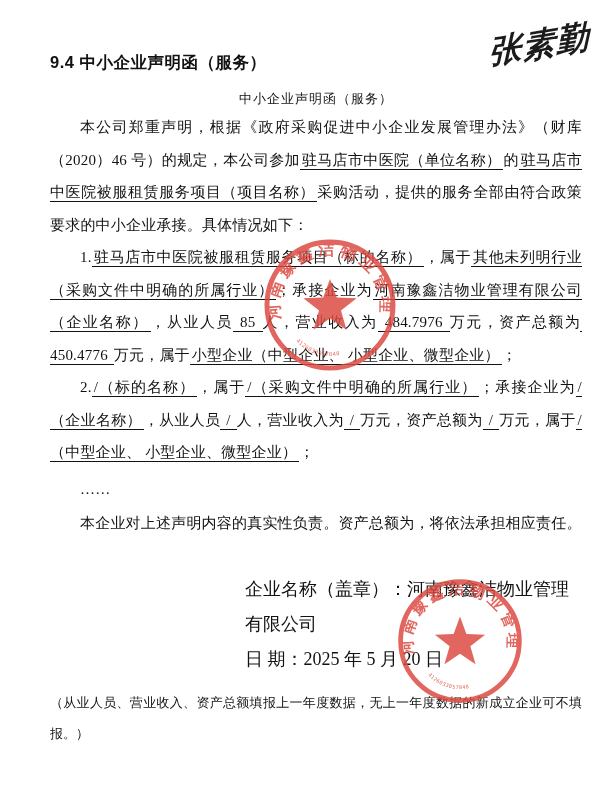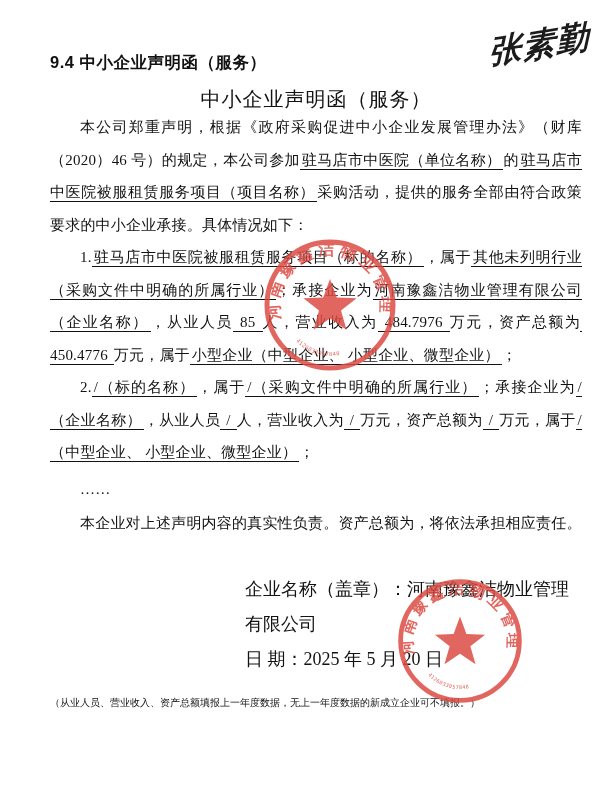--- a/index.html
+++ b/index.html
@@ -20,21 +20,21 @@
   }
   .h1{
     font-family:"Liberation Sans","DejaVu Sans",sans-serif;
     font-weight:bold;
     font-size:16.5px;
     line-height:22px;
     letter-spacing:.5px;
   }
   .title{
     text-align:center;
-    font-size:20px;
+    font-size:13px;
     line-height:24px;
     margin-top:14px;
     letter-spacing:1px;
   }
   .para{
     margin:0;
     font-size:15px;
     line-height:32.5px;
     text-align:justify;
     text-indent:2em;
@@ -47,21 +47,21 @@
     padding:0 2px 1px 2px;
   }
   .footerblock{
     margin-top:32px;
     padding-left:195px;
     font-size:18px;
     line-height:35px;
   }
   .note{
     margin:10px 0 0 0;
-    font-size:10px;
+    font-size:13px;
     line-height:31px;
     text-align:justify;
     text-indent:0;
   }
   .signature{
     position:absolute;
     left:488px;top:22px;
     width:110px;
     font-size:33px;
     font-style:italic;

